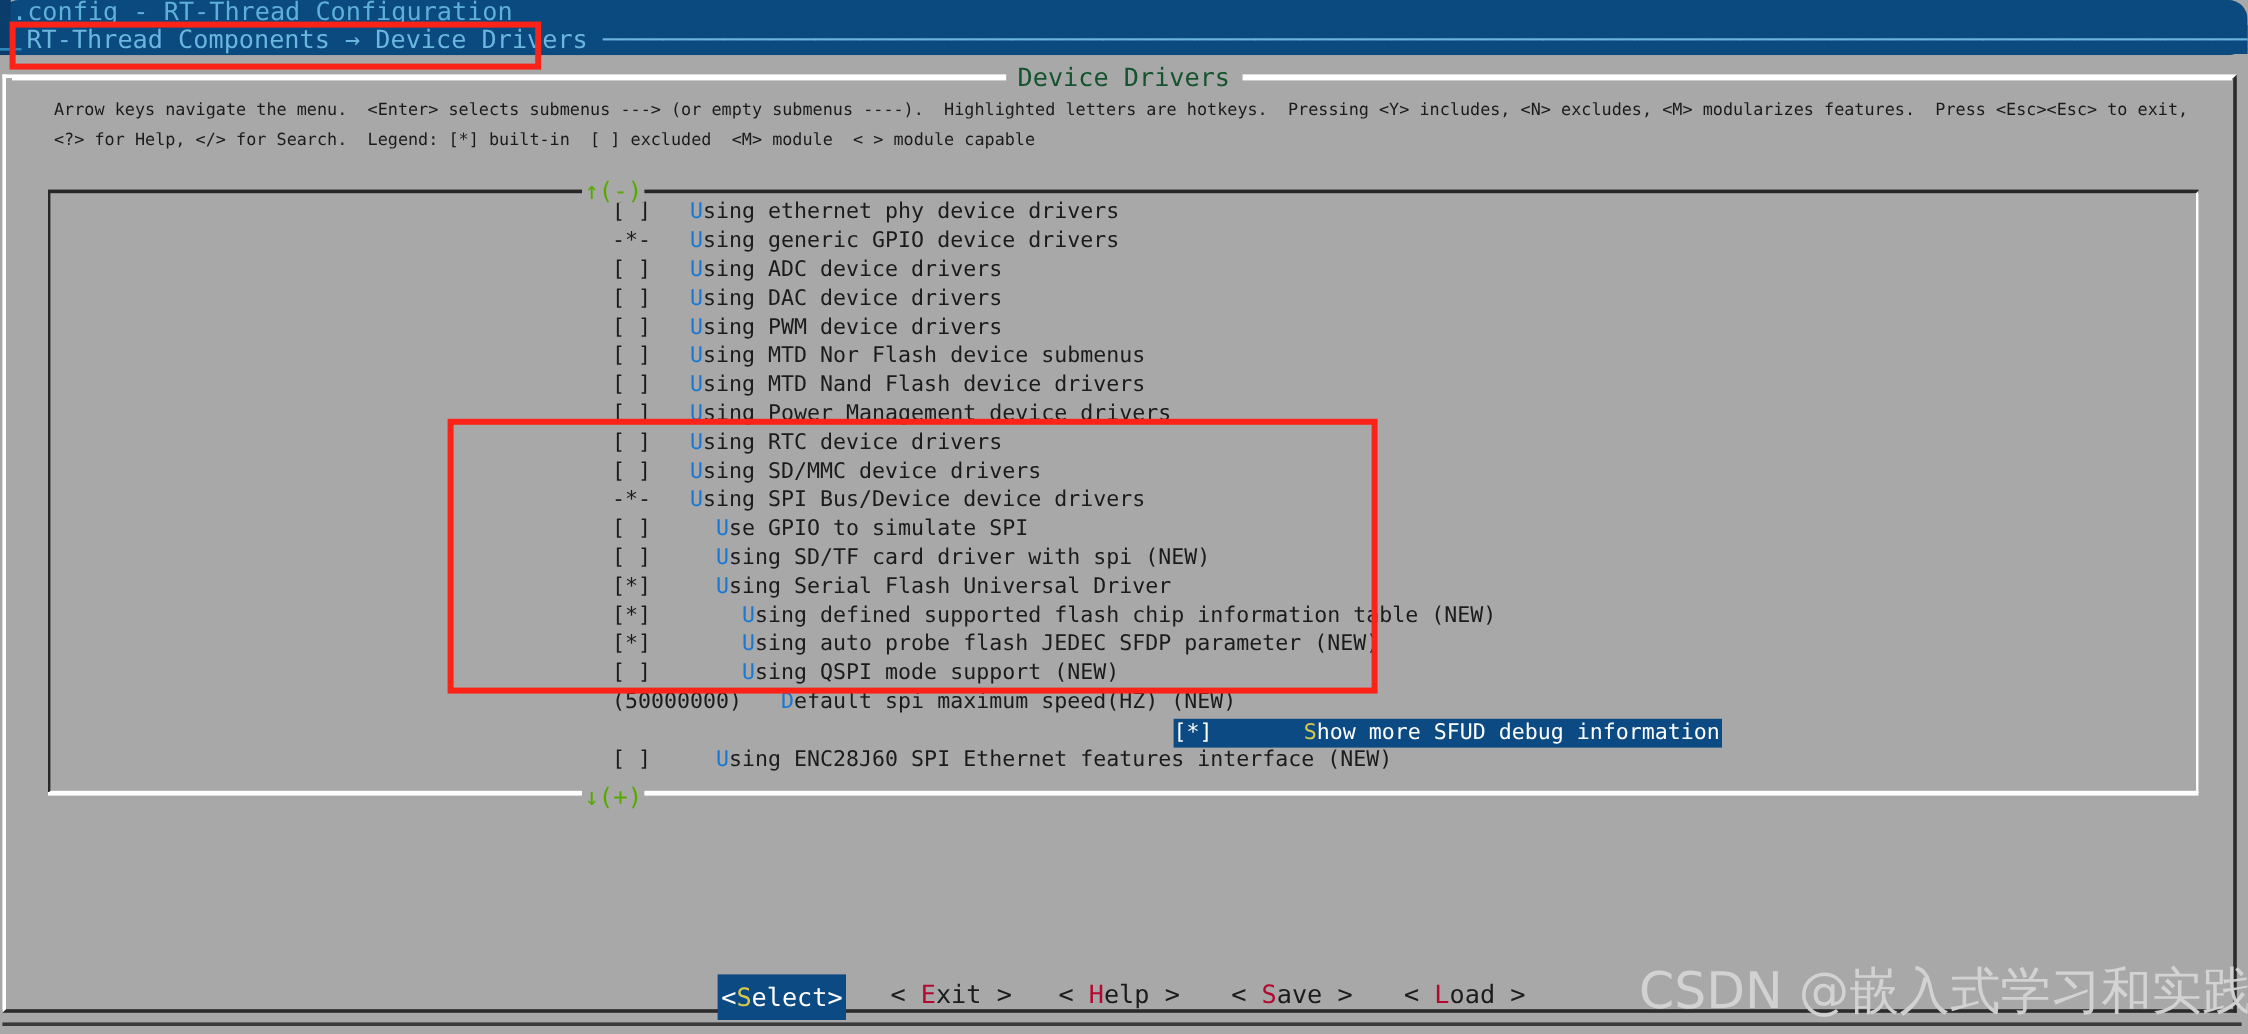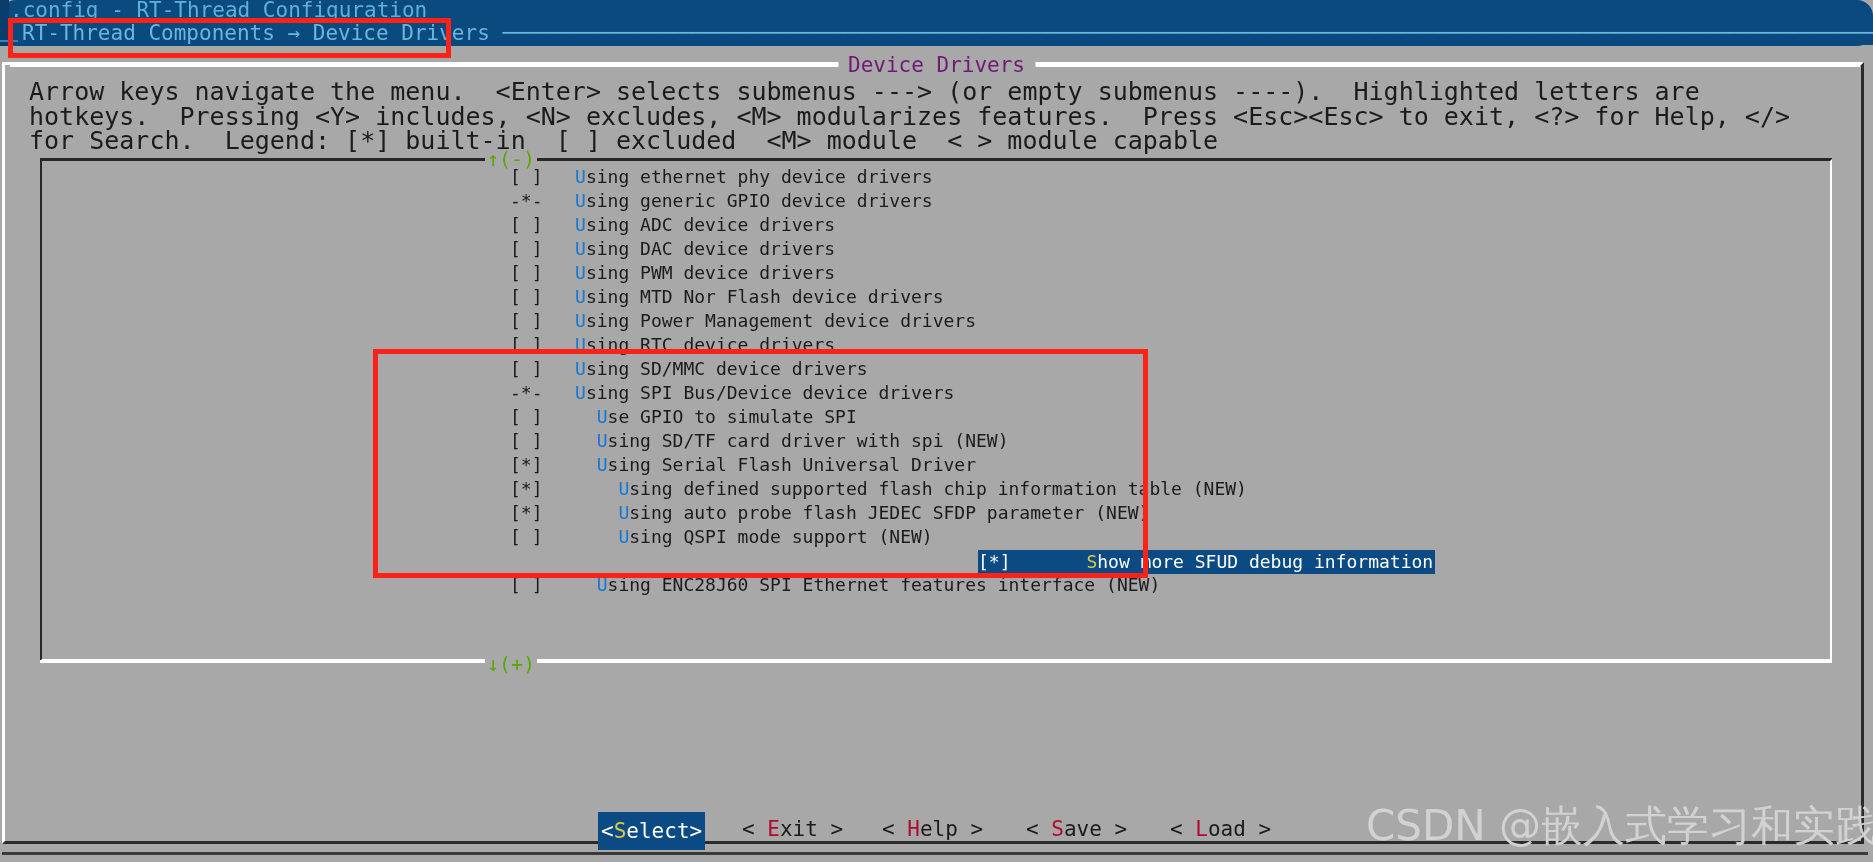--- a/index.html
+++ b/index.html
@@ -46,28 +46,28 @@
     border-right:3px solid #2b2b2b;border-bottom:3px solid #2b2b2b;
     box-sizing:border-box;
   }
 
   
   #dlgtitle-rule{
     position:absolute;left:10px;top:18px;width:1850px;height:3px;background:#ffffff;
   }
   #dlgtitle{
     position:absolute;top:7px;left:50%;transform:translateX(-50%);
-    font-size:21px;line-height:24px;color:#701a75;background:#a8a8a8;
+    font-size:21px;line-height:24px;color:#14532d;background:#a8a8a8;
     padding:0 10px;white-space:pre;
   }
 
   
   #prompt{
-    position:absolute;left:29px;top:34px;width:1790px;
-    font-size:25px;line-height:24.5px;color:#1b1b1b;
+    position:absolute;left:45px;top:34px;width:1790px;
+    font-size:14px;line-height:24.5px;color:#1b1b1b;
     white-space:pre-wrap;
   }
 
   
   #menubox{
     position:absolute;left:40px;top:113px;width:1792px;height:502px;
     border-top:2px solid #272727;border-left:2px solid #272727;
     border-right:2px solid #ffffff;border-bottom:2px solid #ffffff;
     box-sizing:border-box;
     overflow:hidden;
@@ -154,31 +154,33 @@
   <div id="prompt">Arrow keys navigate the menu.  &lt;Enter&gt; selects submenus ---&gt; (or empty submenus ----).  Highlighted letters are hotkeys.  Pressing &lt;Y&gt; includes, &lt;N&gt; excludes, &lt;M&gt; modularizes features.  Press &lt;Esc&gt;&lt;Esc&gt; to exit, &lt;?&gt; for Help, &lt;/&gt; for Search.  Legend: [*] built-in  [ ] excluded  &lt;M&gt; module  &lt; &gt; module capable</div>
 
   <div id="uprule"></div>
   <div id="menubox">
     <div class="rows" id="rows">
         <div class="row"><span class="mark">[ ]   </span><span class="hot">U</span><span>sing ethernet phy device drivers</span></div>
         <div class="row"><span class="mark">-*-   </span><span class="hot">U</span><span>sing generic GPIO device drivers</span></div>
         <div class="row"><span class="mark">[ ]   </span><span class="hot">U</span><span>sing ADC device drivers</span></div>
         <div class="row"><span class="mark">[ ]   </span><span class="hot">U</span><span>sing DAC device drivers</span></div>
         <div class="row"><span class="mark">[ ]   </span><span class="hot">U</span><span>sing PWM device drivers</span></div>
-        <div class="row"><span class="mark">[ ]   </span><span class="hot">U</span><span>sing MTD Nor Flash device drivers</span></div>
+        <div class="row"><span class="mark">[ ]   </span><span class="hot">U</span><span>sing MTD Nor Flash device submenus</span></div>
+        <div class="row"><span class="mark">[ ]   </span><span class="hot">U</span><span>sing MTD Nand Flash device drivers</span></div>
         <div class="row"><span class="mark">[ ]   </span><span class="hot">U</span><span>sing Power Management device drivers</span></div>
         <div class="row"><span class="mark">[ ]   </span><span class="hot">U</span><span>sing RTC device drivers</span></div>
         <div class="row"><span class="mark">[ ]   </span><span class="hot">U</span><span>sing SD/MMC device drivers</span></div>
         <div class="row"><span class="mark">-*-   </span><span class="hot">U</span><span>sing SPI Bus/Device device drivers</span></div>
         <div class="row"><span class="mark">[ ]     </span><span class="hot">U</span><span>se GPIO to simulate SPI</span></div>
         <div class="row"><span class="mark">[ ]     </span><span class="hot">U</span><span>sing SD/TF card driver with spi (NEW)</span></div>
         <div class="row"><span class="mark">[*]     </span><span class="hot">U</span><span>sing Serial Flash Universal Driver</span></div>
         <div class="row"><span class="mark">[*]       </span><span class="hot">U</span><span>sing defined supported flash chip information table (NEW)</span></div>
         <div class="row"><span class="mark">[*]       </span><span class="hot">U</span><span>sing auto probe flash JEDEC SFDP parameter (NEW)</span></div>
         <div class="row"><span class="mark">[ ]       </span><span class="hot">U</span><span>sing QSPI mode support (NEW)</span></div>
+        <div class="row"><span class="mark">(50000000)   </span><span class="hot">D</span><span>efault spi maximum speed(HZ) (NEW)</span></div>
         <div class="rowwrap-sel" style="padding-left: 468px;"><span class="row sel"><span class="mark">[*]       </span><span class="hot">S</span><span>how more SFUD debug information</span></span></div>
         <div class="row"><span class="mark">[ ]     </span><span class="hot">U</span><span>sing ENC28J60 SPI Ethernet features interface (NEW)</span></div>
       </div>
   </div>
   <div class="scrollmark" id="scroll-up">↑(-)</div>
   <div id="downrule"></div>
   <div class="scrollmark" id="scroll-down">↓(+)</div>
 
   <div id="btnbar"><div class="btn selbtn" style="left: 598px;"><span>&lt;</span><span class="bhot">S</span><span>elect</span><span>&gt;</span></div><div class="btn" style="left: 742px;"><span>&lt; </span><span class="bhot">E</span><span>xit</span><span> &gt;</span></div><div class="btn" style="left: 882px;"><span>&lt; </span><span class="bhot">H</span><span>elp</span><span> &gt;</span></div><div class="btn" style="left: 1026px;"><span>&lt; </span><span class="bhot">S</span><span>ave</span><span> &gt;</span></div><div class="btn" style="left: 1170px;"><span>&lt; </span><span class="bhot">L</span><span>oad</span><span> &gt;</span></div></div>
   <div id="botline"></div>

